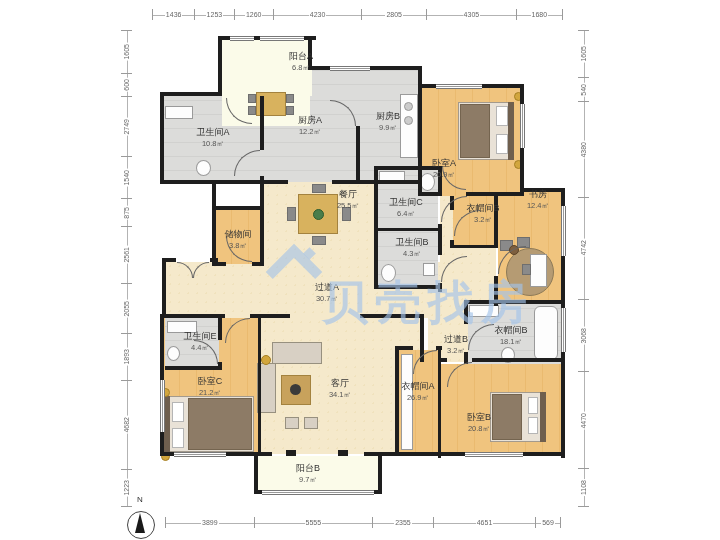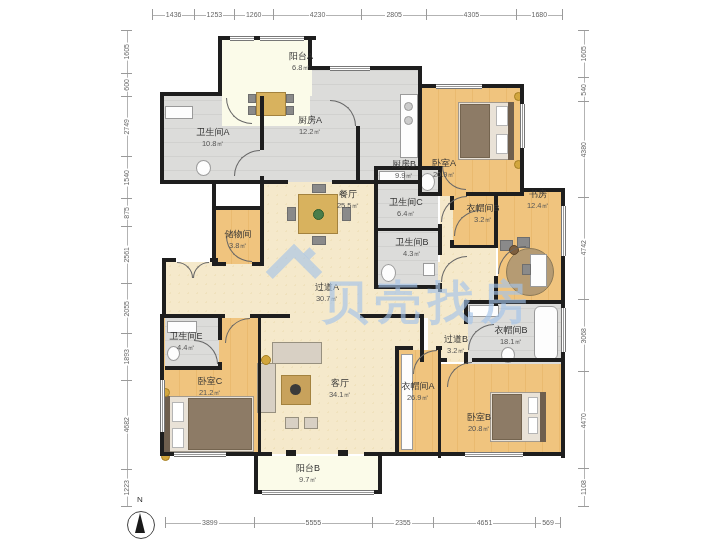--- a/index.html
+++ b/index.html
@@ -373,21 +373,21 @@
       <span class="ar">6.8㎡</span>
     </div>
   <div class="rlabel" style="left:213px;top:138px;">
       <span class="nm">卫生间A</span>
       <span class="ar">10.8㎡</span>
     </div>
   <div class="rlabel" style="left:310px;top:126px;">
       <span class="nm">厨房A</span>
       <span class="ar">12.2㎡</span>
     </div>
-  <div class="rlabel" style="left:404px;top:122px;margin-top:48px;">
+  <div class="rlabel" style="left:388px;top:122px;">
       <span class="nm">厨房B</span>
       <span class="ar">9.9㎡</span>
     </div>
   <div class="rlabel" style="left:444px;top:169px;">
       <span class="nm">卧室A</span>
       <span class="ar">20.9㎡</span>
     </div>
   <div class="rlabel" style="left:348px;top:200px;">
       <span class="nm">餐厅</span>
       <span class="ar">25.5㎡</span>
@@ -409,21 +409,21 @@
       <span class="ar">3.8㎡</span>
     </div>
   <div class="rlabel" style="left:412px;top:248px;">
       <span class="nm">卫生间B</span>
       <span class="ar">4.3㎡</span>
     </div>
   <div class="rlabel" style="left:327px;top:293px;">
       <span class="nm">过道A</span>
       <span class="ar">30.7㎡</span>
     </div>
-  <div class="rlabel" style="left:186px;top:342px;">
+  <div class="rlabel" style="left:200px;top:342px;">
       <span class="nm">卫生间E</span>
       <span class="ar">4.4㎡</span>
     </div>
   <div class="rlabel" style="left:210px;top:387px;">
       <span class="nm">卧室C</span>
       <span class="ar">21.2㎡</span>
     </div>
   <div class="rlabel" style="left:340px;top:389px;">
       <span class="nm">客厅</span>
       <span class="ar">34.1㎡</span>

